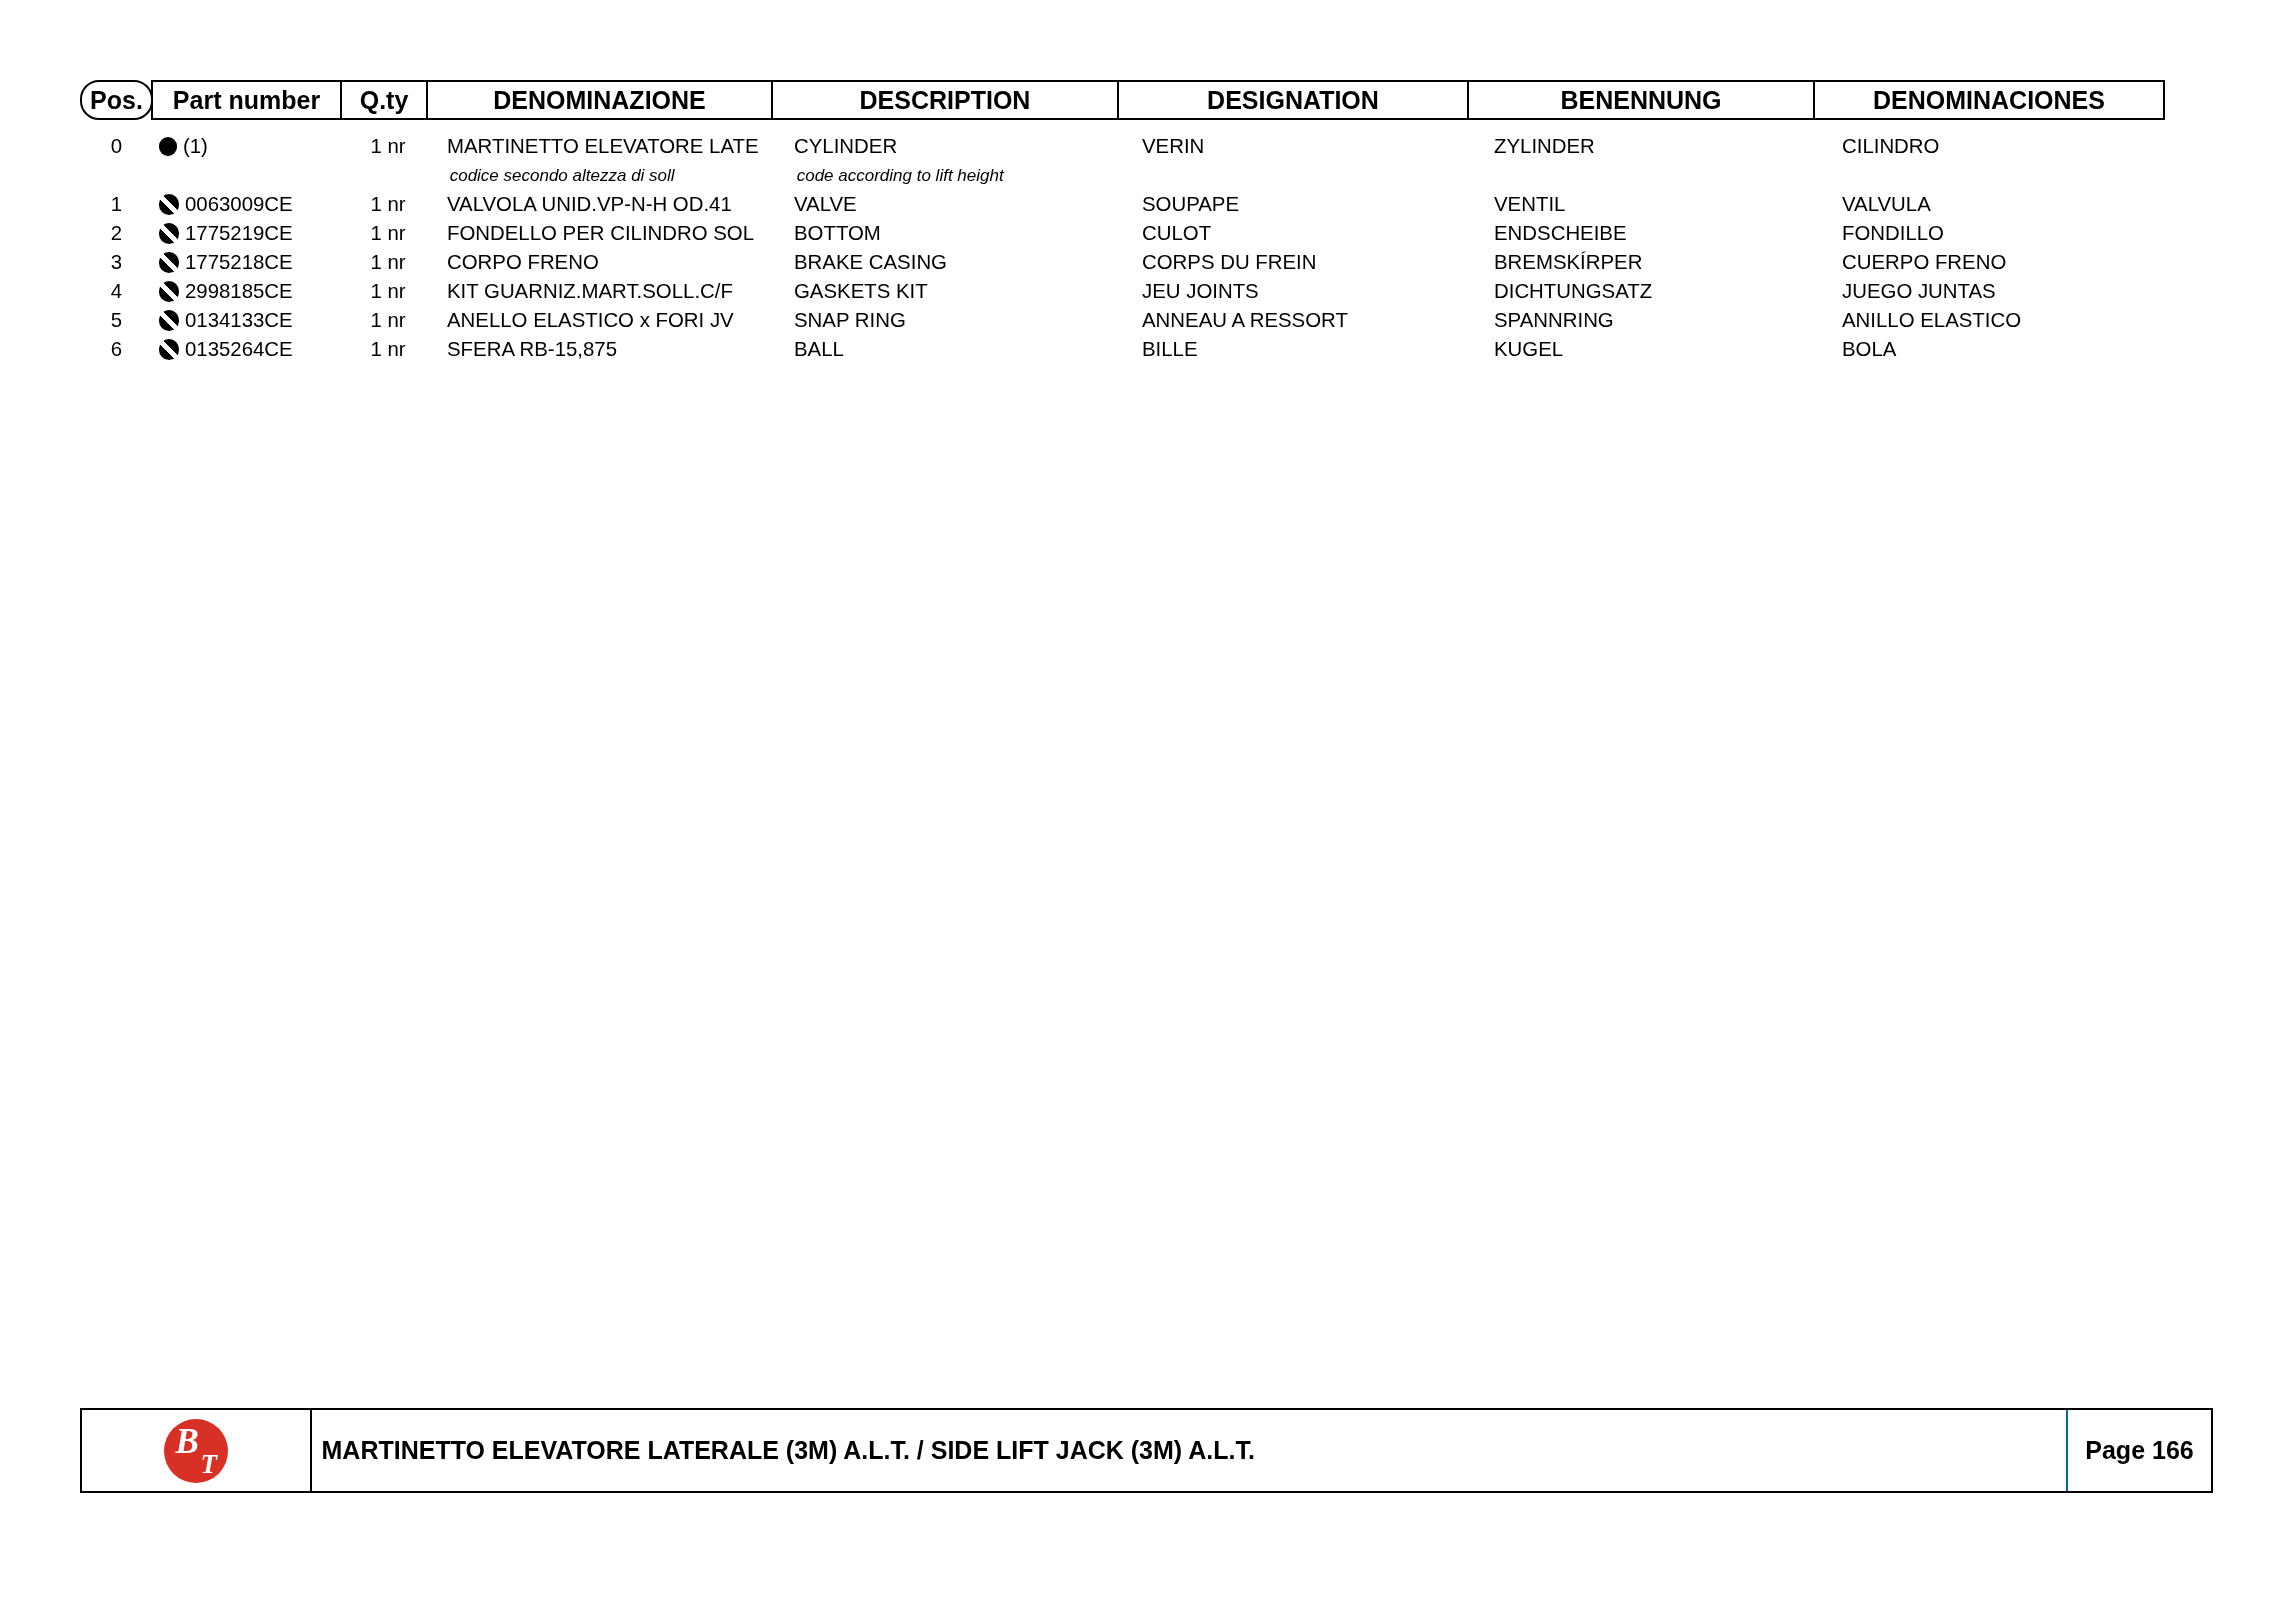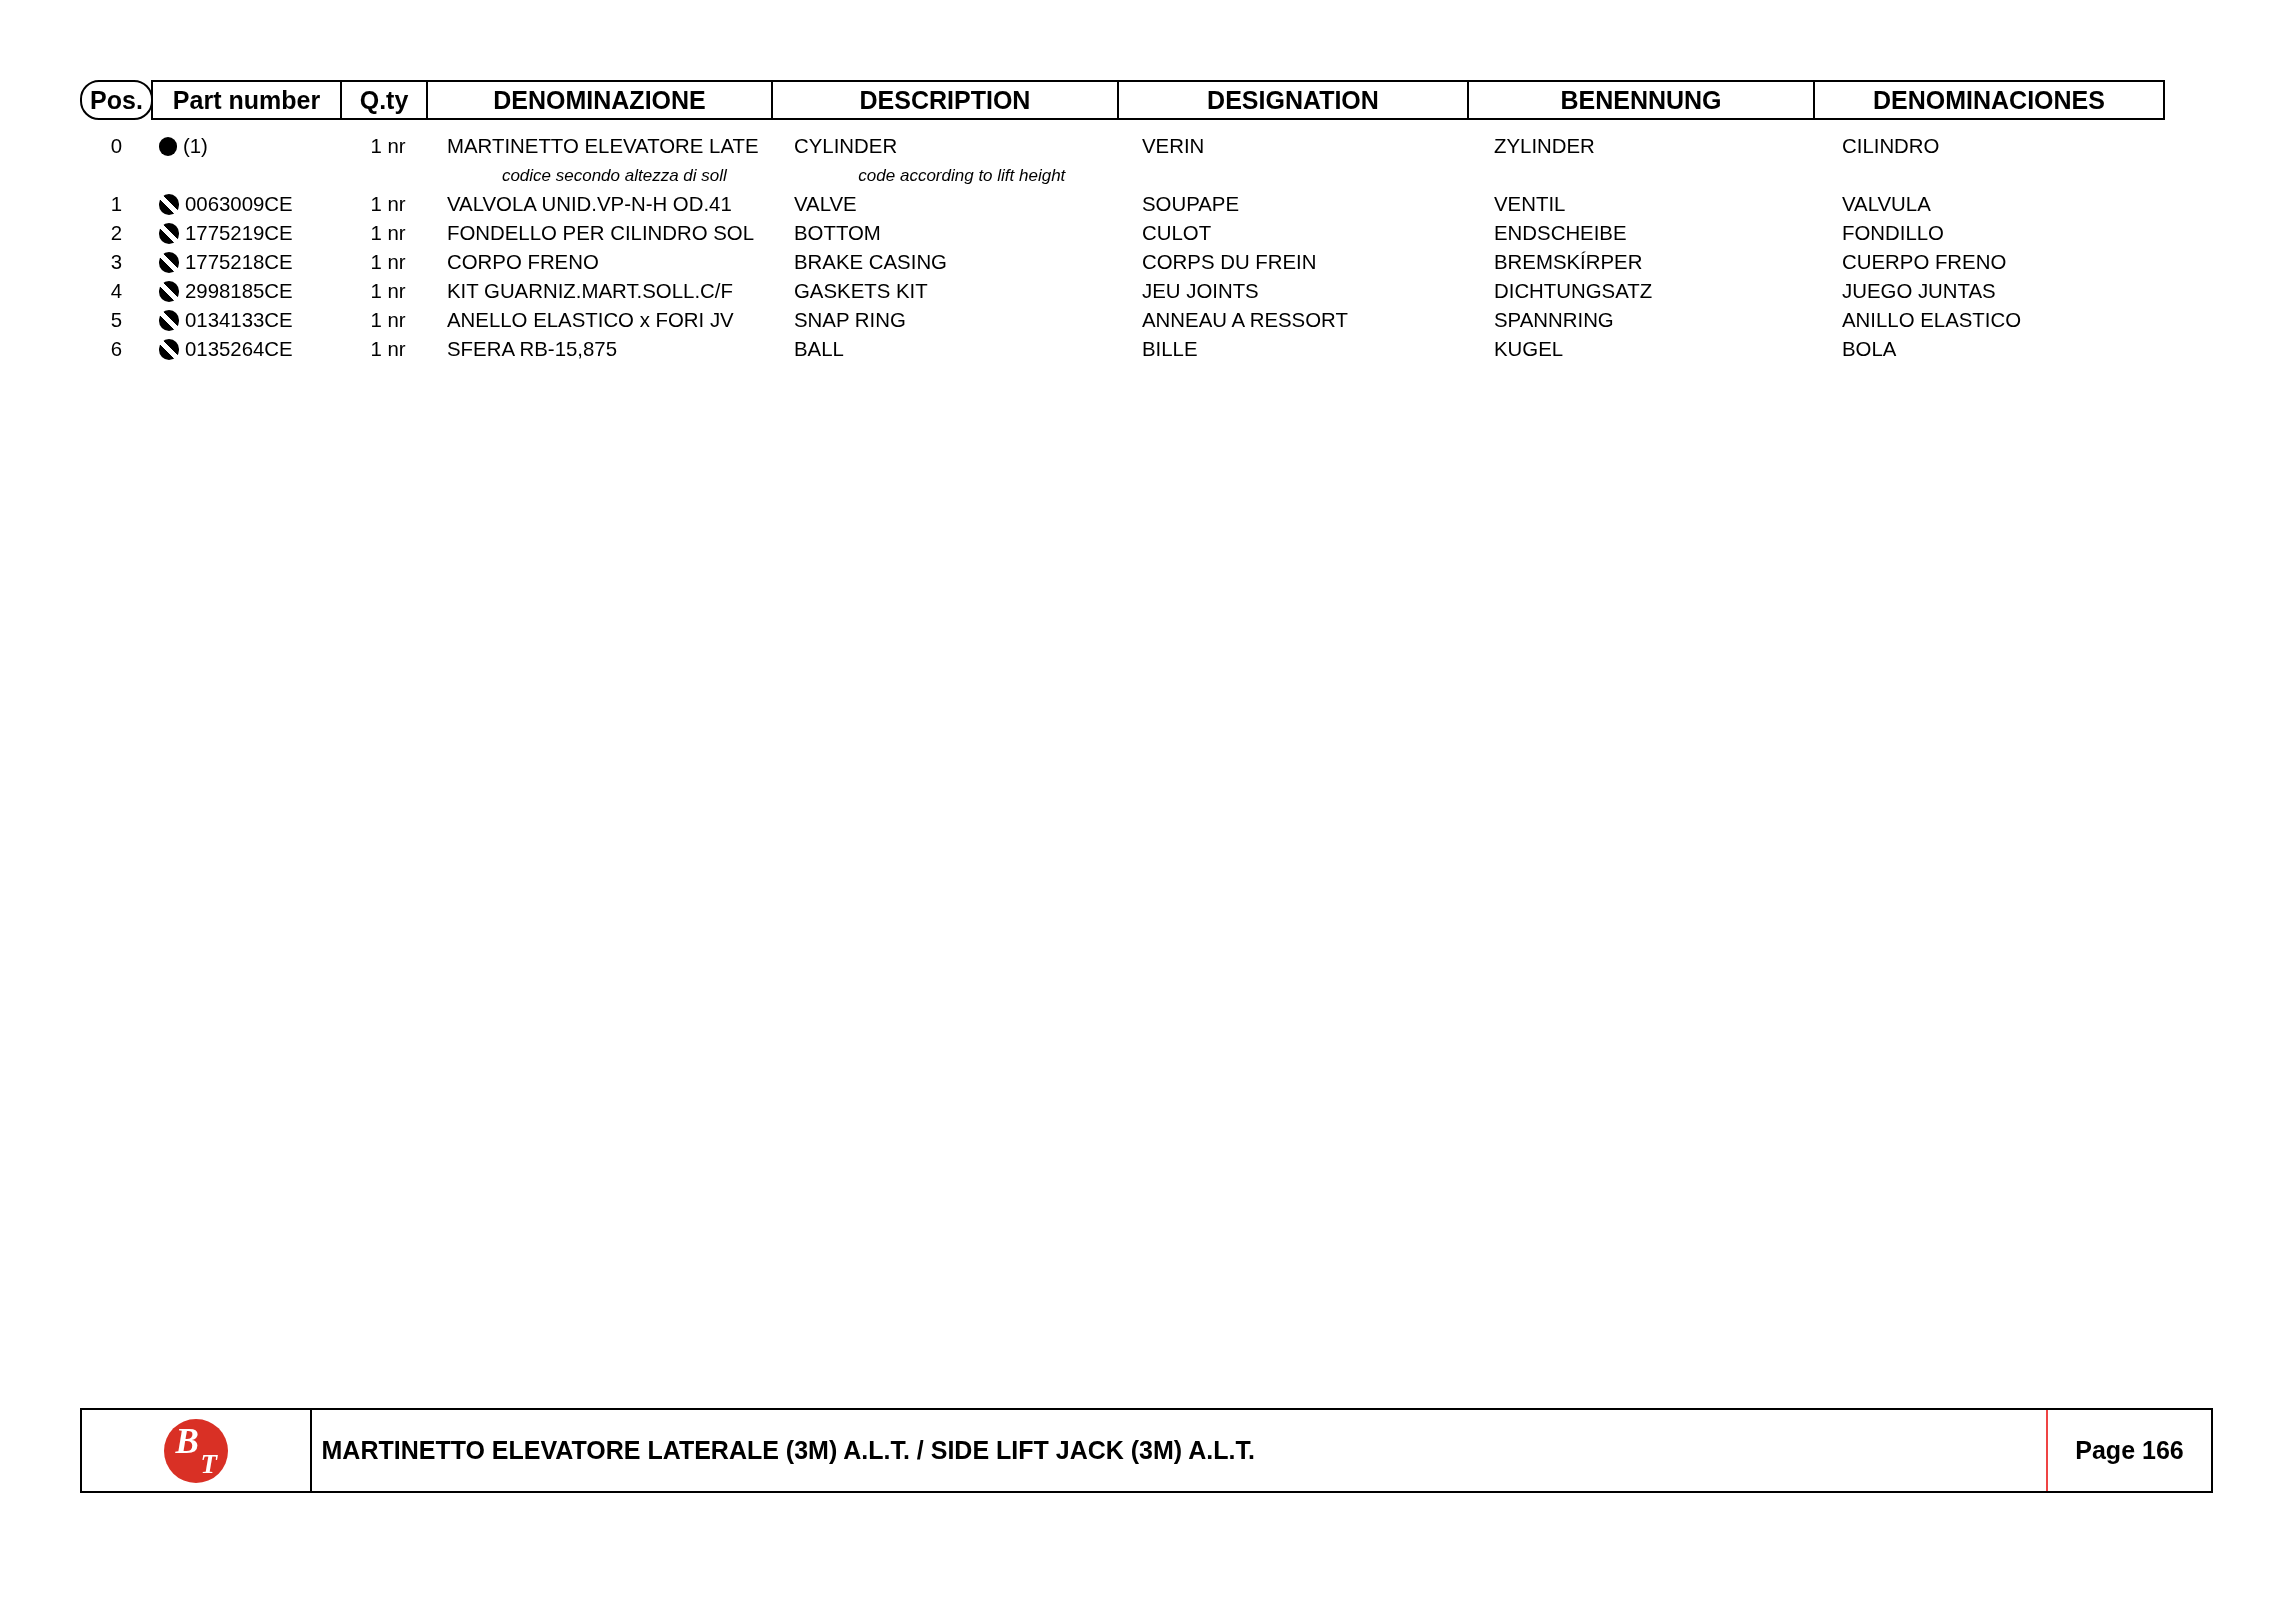--- a/index.html
+++ b/index.html
@@ -65,21 +65,21 @@
   .cell.txt { padding-left: 15px; }
   .cell.center { display: flex; justify-content: center; }
   .part-cell {
     display: flex;
     align-items: center;
     gap: 6.1px;
     padding-left: 5.5px;
   }
   .qty-cell { display: flex; justify-content: center; }
   .note-row { height: 29px; font-size: 17px; font-style: italic; }
-  .note-row .cell.txt { padding-left: 17.7px; text-align: center; }
+  .note-row .cell.txt { padding-left: 17.7px; }
 
   
   .icon-disc {
     width: 20.4px; height: 20.4px;
     border-radius: 50%;
     background: linear-gradient(45deg, #000 40%, #ffffff 40%, #ffffff 58%, #000 58%);
     flex: 0 0 auto;
   }
   .icon-dot {
     width: 18.4px; height: 18.4px;
@@ -139,22 +139,22 @@
     display: flex;
     align-items: center;
     padding-left: 9.5px;
     font-weight: bold;
     font-size: 25px;
     box-sizing: border-box;
     white-space: nowrap;
     overflow: hidden;
   }
   .footer-page-cell {
-    width: 165px;
-    border-left: 2px solid #ef4444;
+    width: 145px;
+    border-left: 2px solid #0369a1;
     display: flex;
     align-items: center;
     justify-content: center;
     font-weight: bold;
     font-size: 25px;
     box-sizing: border-box;
   }
 </style>
 </head>
 <body>

